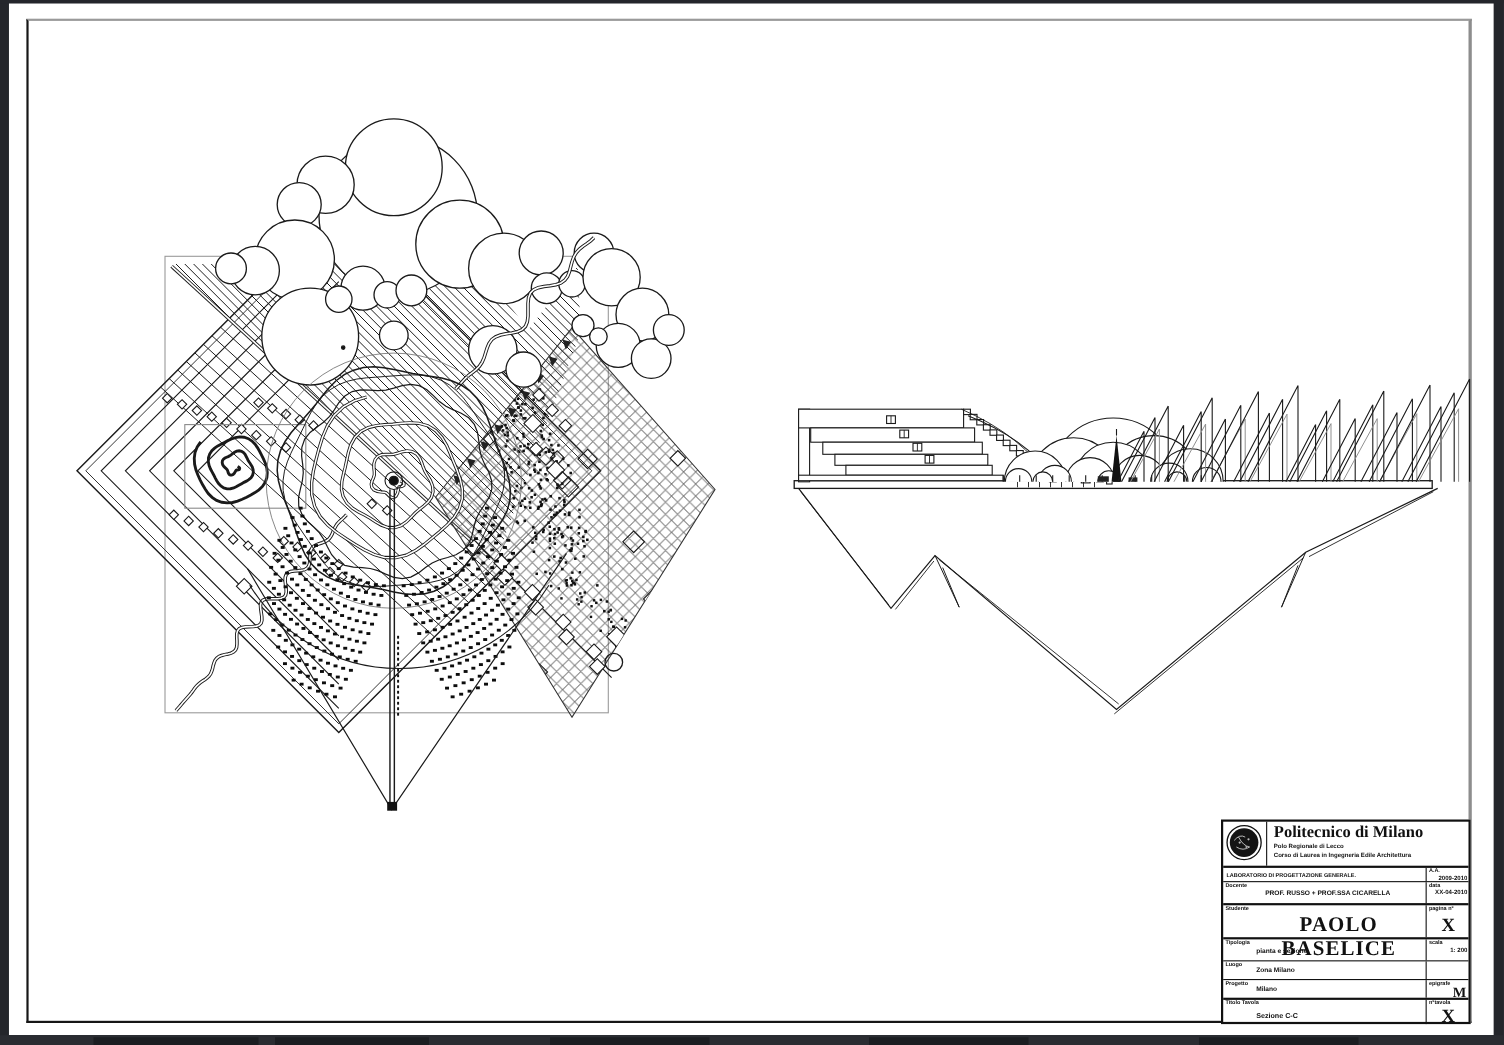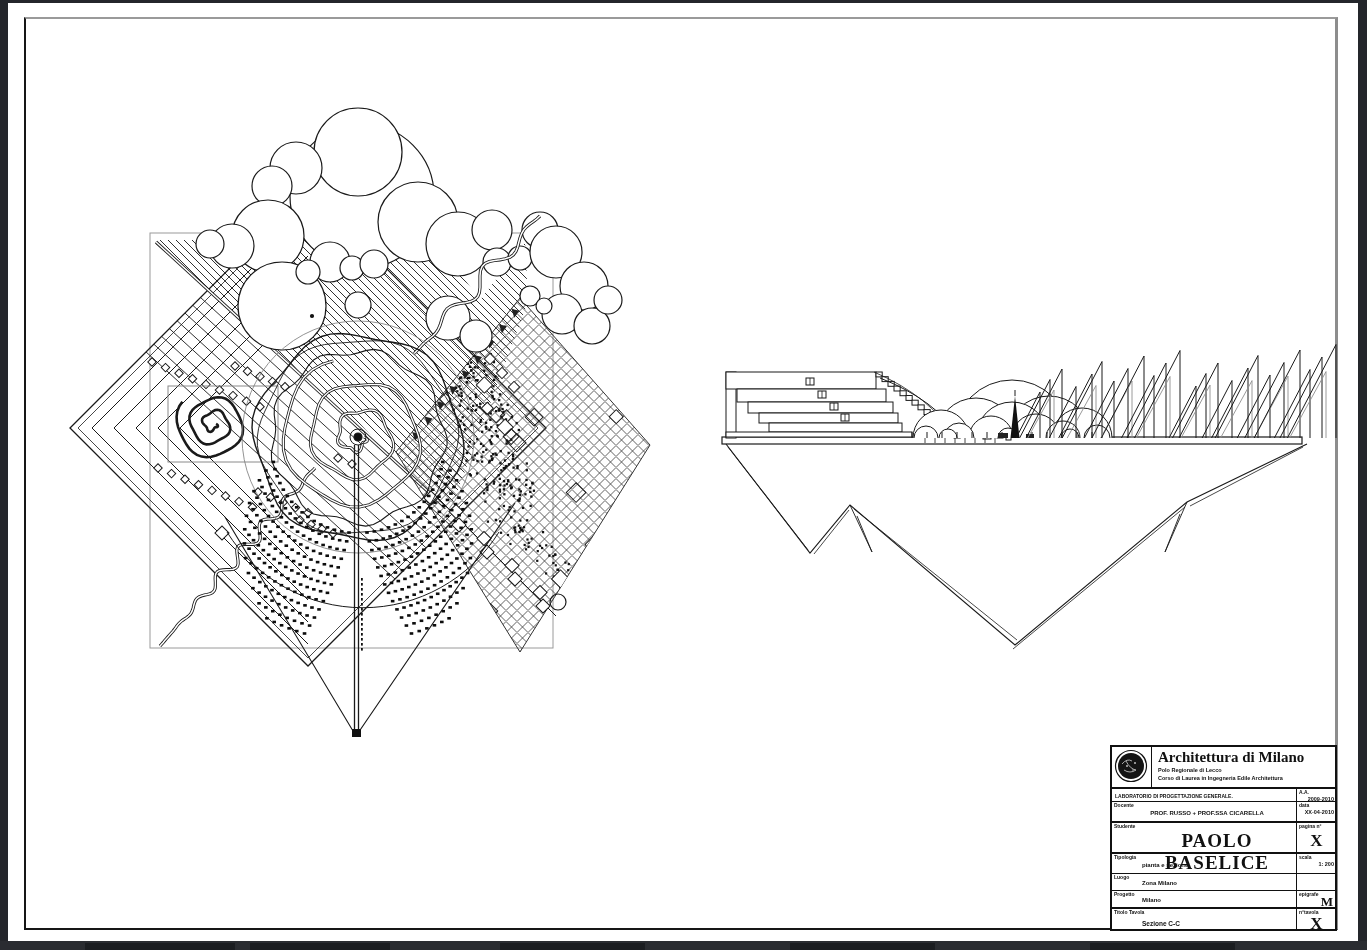--- a/index.html
+++ b/index.html
@@ -1099,21 +1099,21 @@
       <div id="logo-cell">
         <svg width="38" height="38" viewBox="0 0 38 38">
           <circle cx="19" cy="19" r="15.5" fill="#fff" stroke="#111" stroke-width="1.2"></circle>
           <circle cx="19" cy="19" r="13" fill="#141414"></circle>
           <path d="M10,17 q5,-6 10,-3 M12,23 q6,4 12,0 M14,14 q4,8 10,9" stroke="#cfcfcf" stroke-width="0.8" fill="none"></path>
           <circle cx="15" cy="19" r="1" fill="#bbb"></circle>
             <circle cx="23" cy="16" r="1" fill="#bbb"></circle>
           <circle cx="21" cy="23" r="0.8" fill="#bbb"></circle>
         </svg>
       </div>
-      <div id="uni-name">Architettura di Milano</div>
+      <div id="uni-name">Politecnico di Milano</div>
       <div id="uni-campus">Polo Regionale di Lecco</div>
       <div id="uni-course">Corso di Laurea in Ingegneria Edile Architettura</div>
     </div>
 
     <div class="tb-row thick" style="top:40px;height:14px;">
       <div id="lab-v">LABORATORIO DI PROGETTAZIONE GENERALE.</div>
       <div class="rcell">
         <span class="lab">A.A.</span>
         <span class="rv">2009-2010</span>
       </div>

